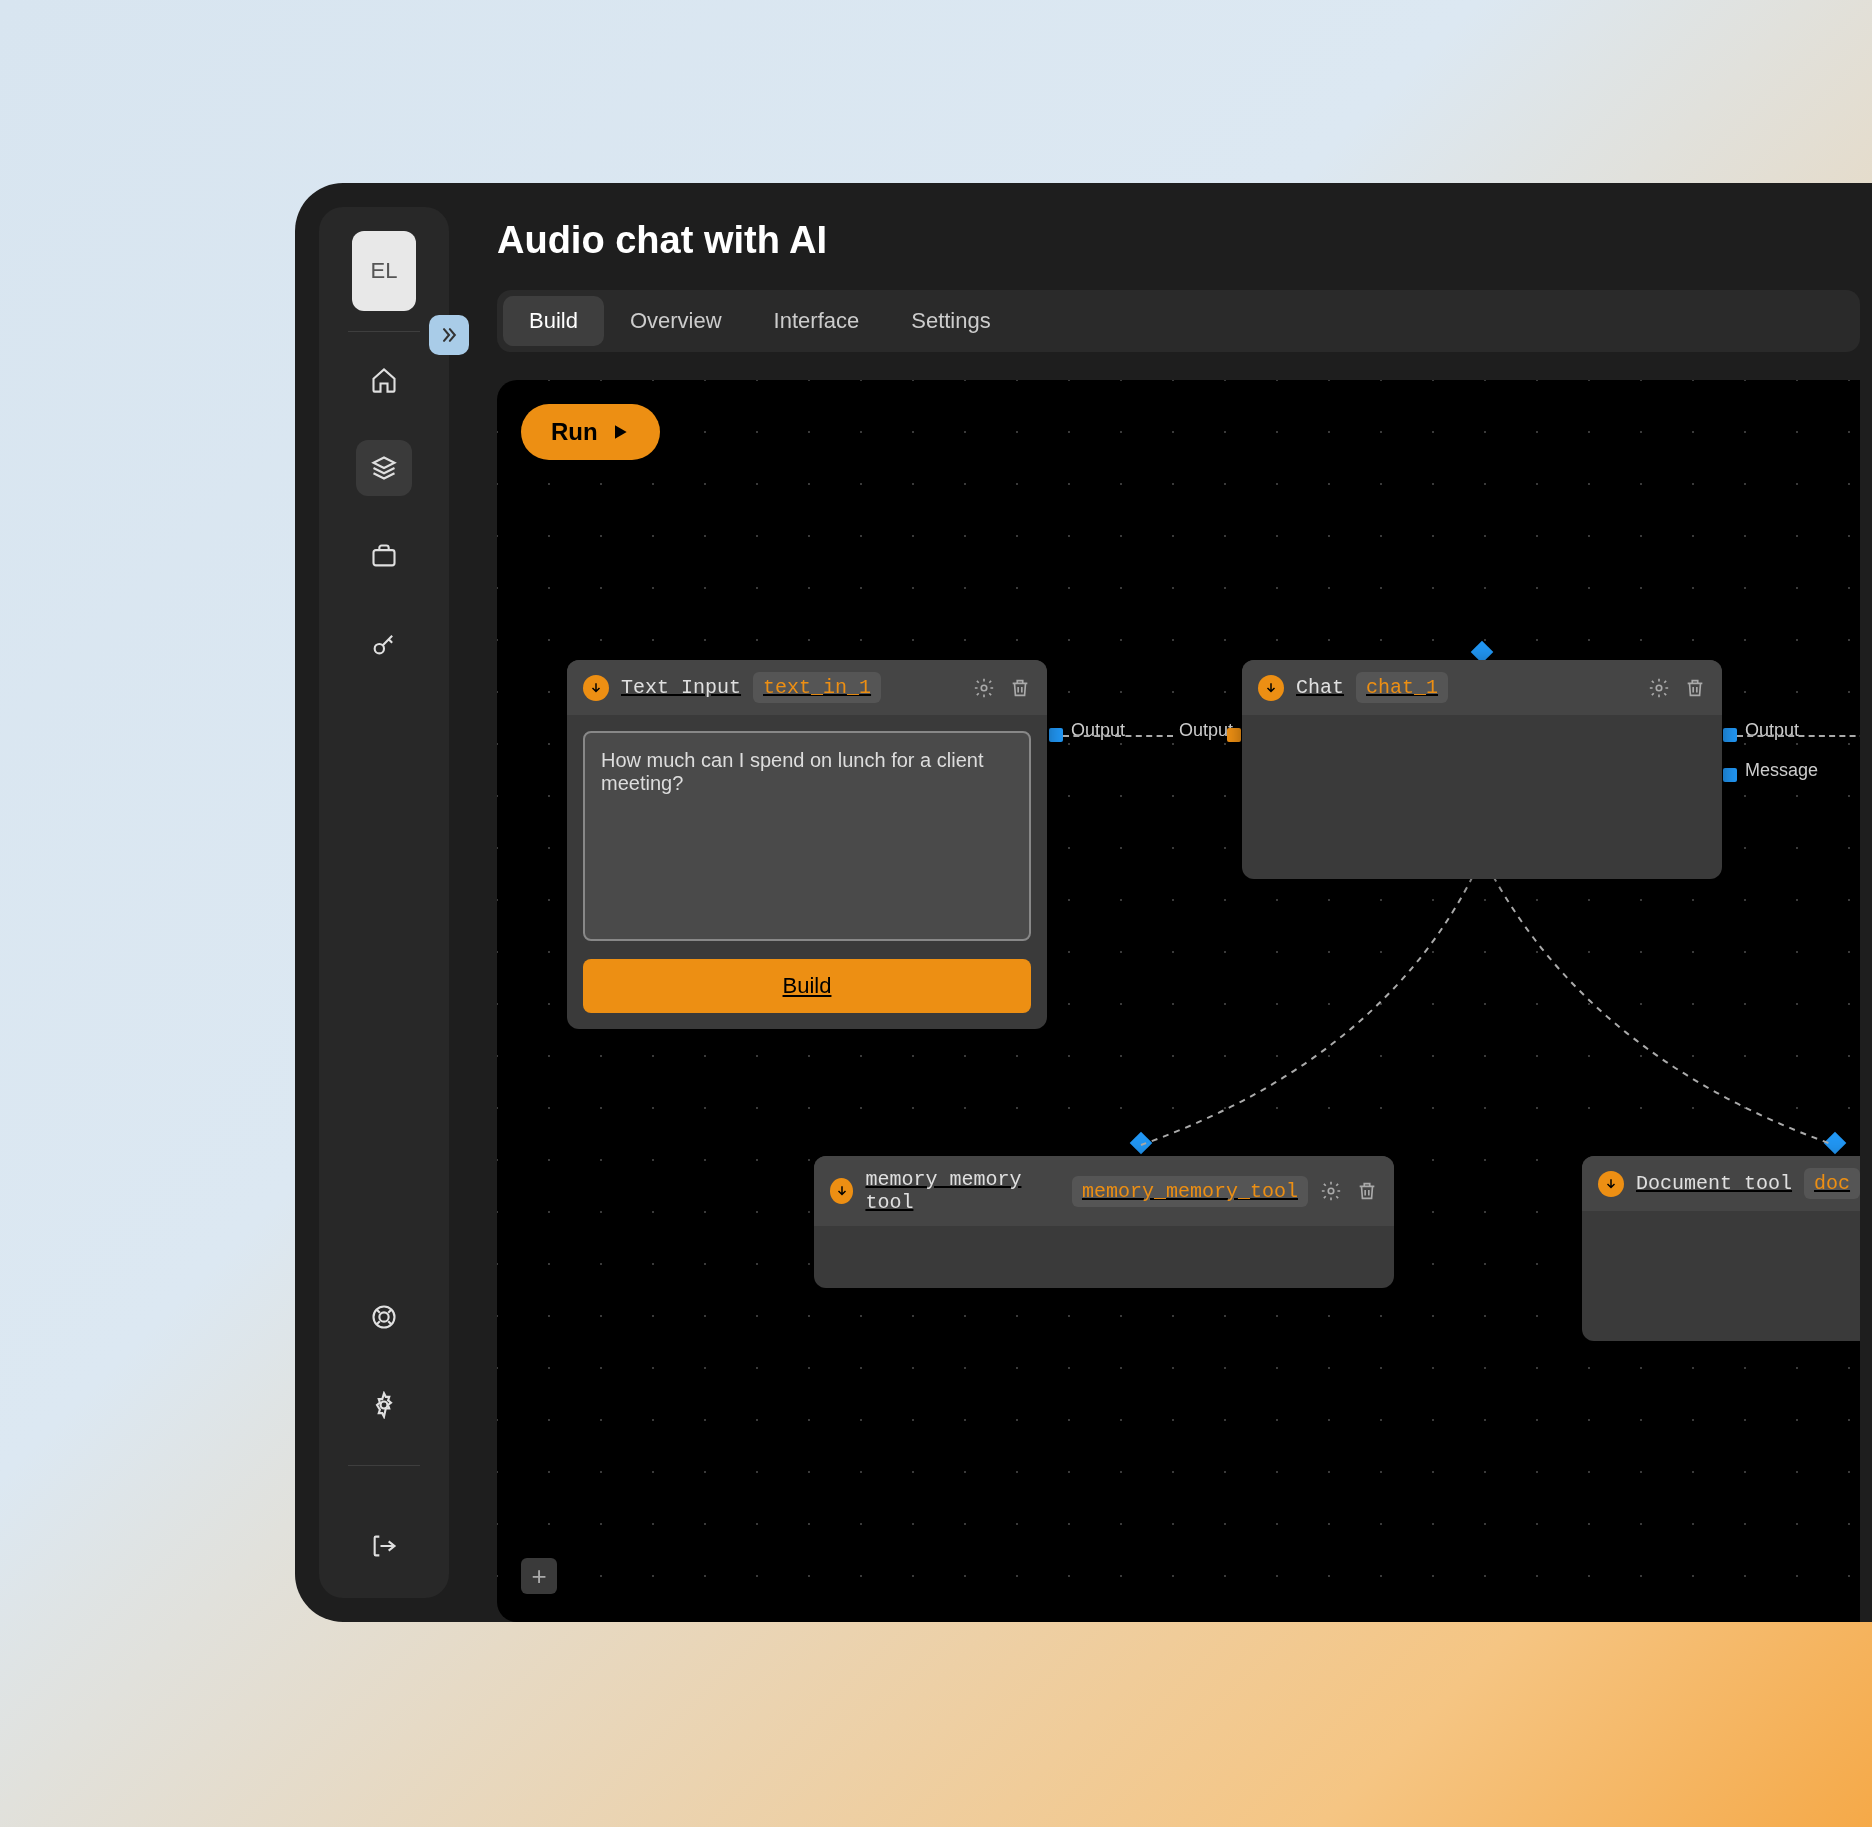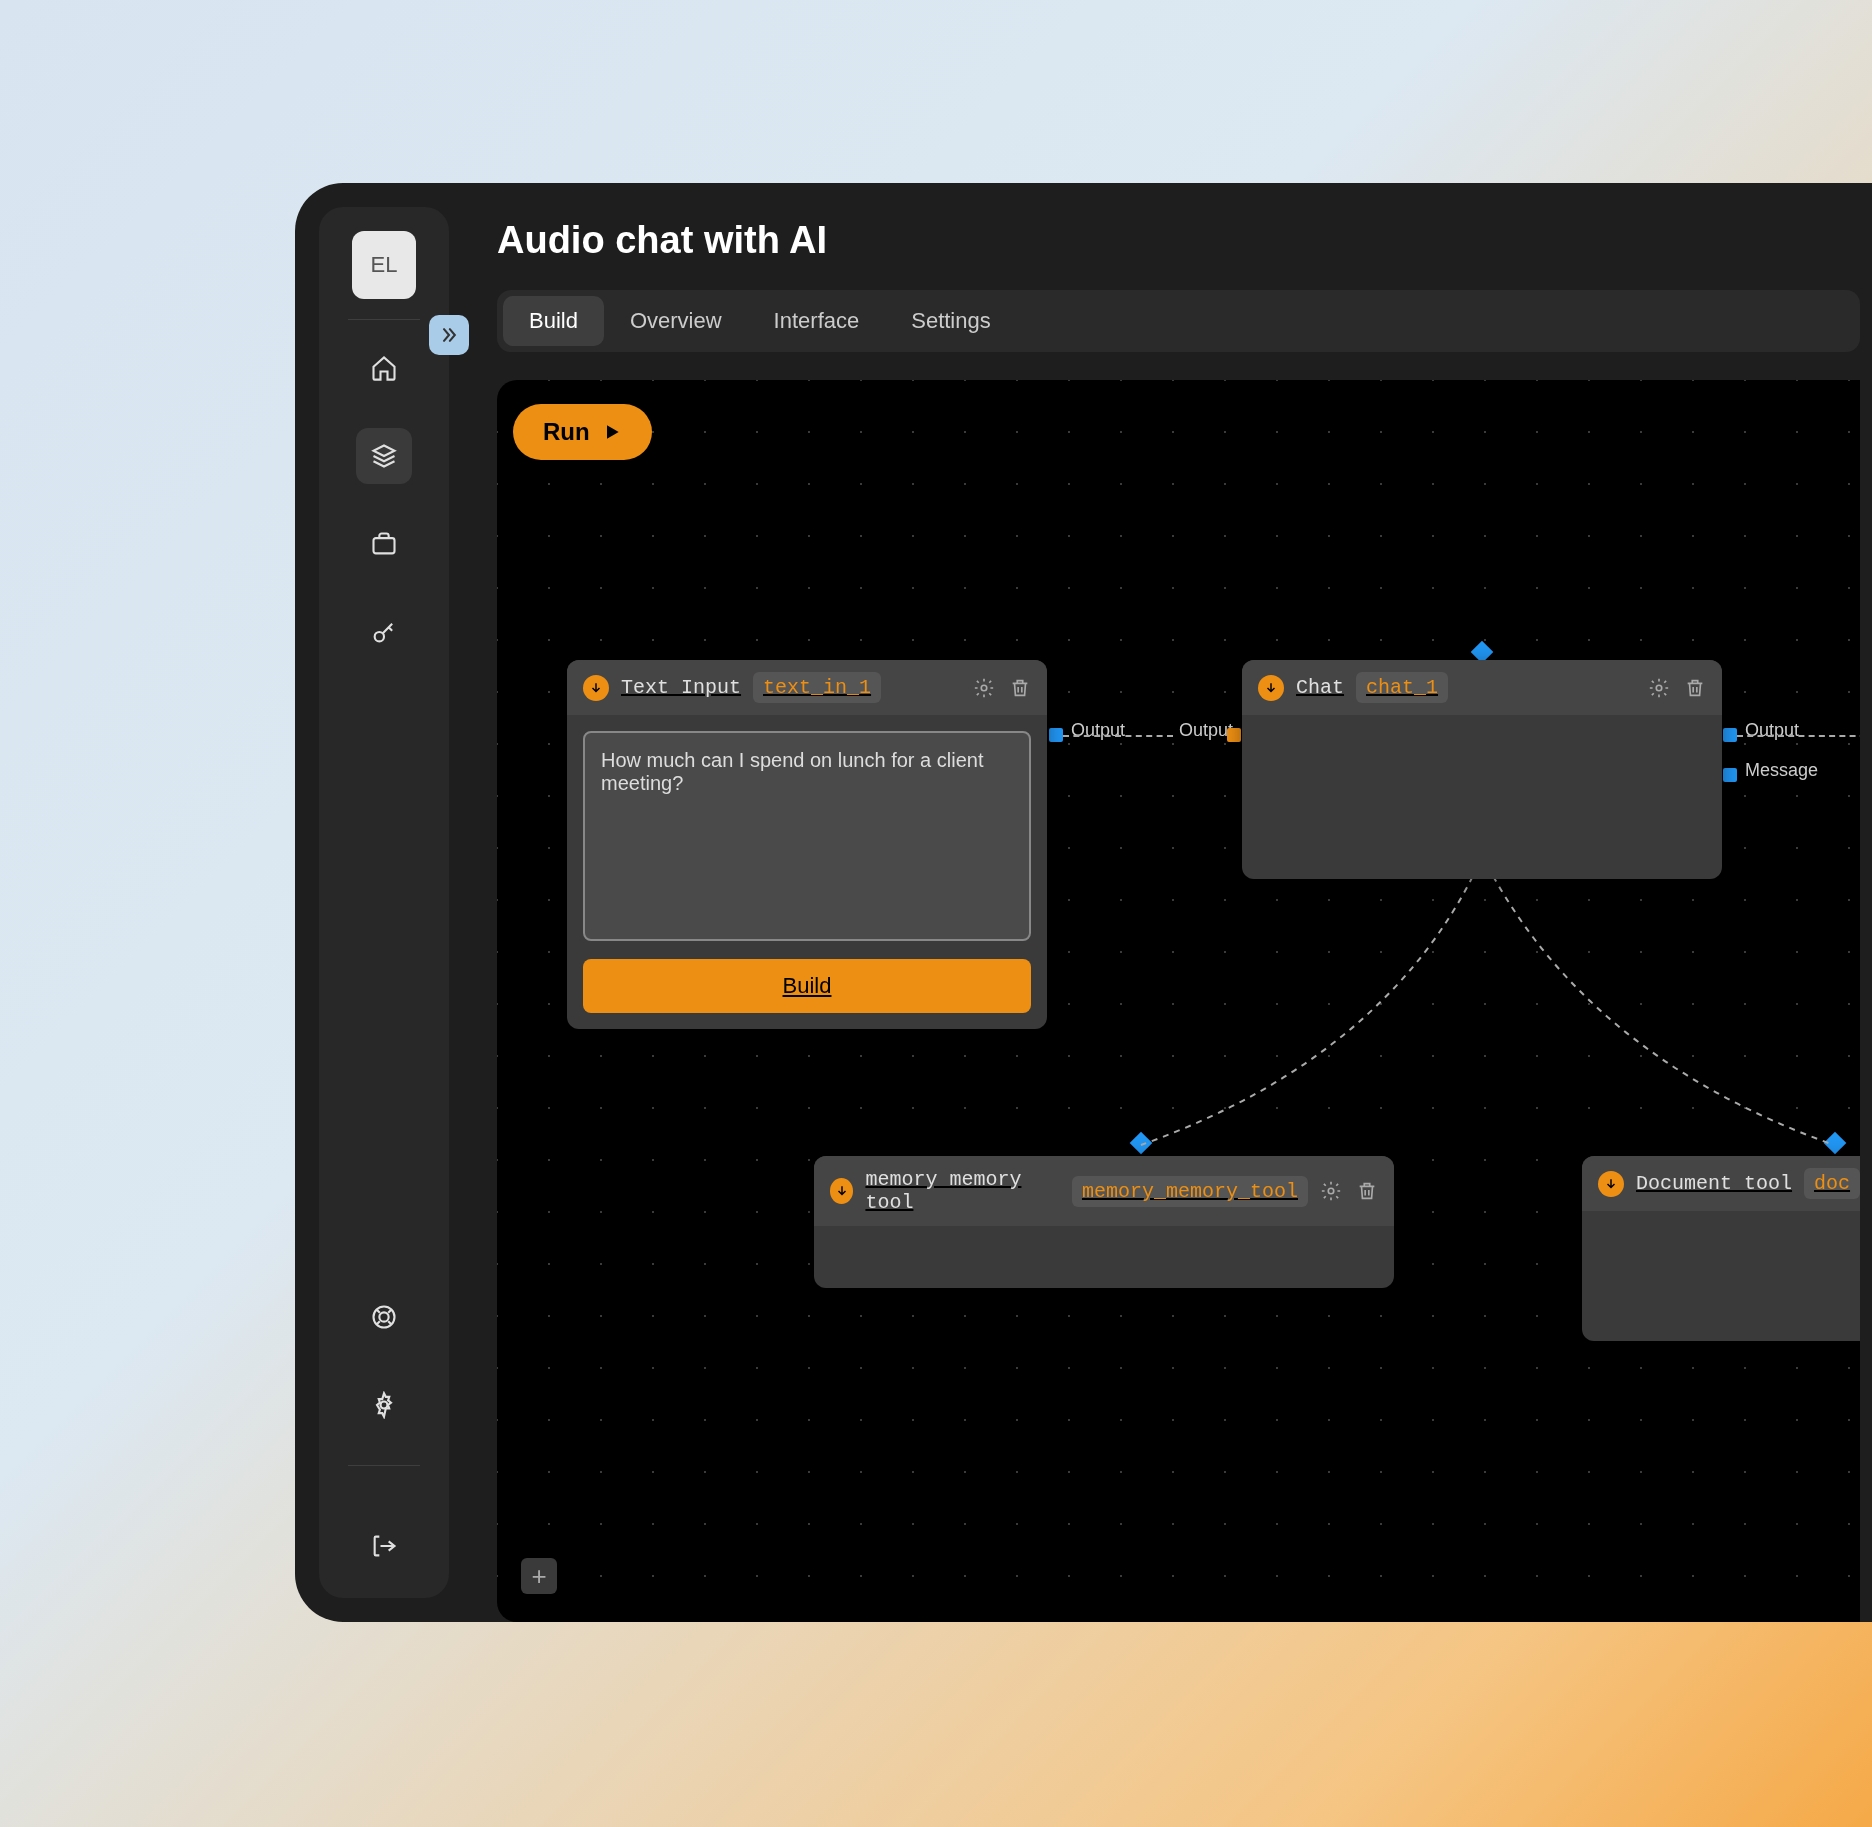--- a/index.html
+++ b/index.html
@@ -28,21 +28,21 @@
   border-radius: 24px;
   margin: 24px 0 24px 24px;
   display: flex;
   flex-direction: column;
   align-items: center;
   padding: 24px 0;
   position: relative;
 }
 .avatar {
   width: 64px;
-  height: 68px;
+  height: 80px;
   background: #e8e8e8;
   border-radius: 12px;
   display: flex;
   align-items: center;
   justify-content: center;
   color: #555;
   font-size: 22px;
   font-weight: 500;
   margin-bottom: 20px;
 }
@@ -102,21 +102,21 @@
   border-radius: 20px 0 0 20px;
   position: relative;
   overflow: hidden;
   background-image: radial-gradient(circle, #3a3a3a 1.5px, transparent 1.5px);
   background-size: 52px 52px;
   background-position: 26px 26px;
 }
 .run-btn {
   position: absolute;
   top: 24px;
-  left: 16px;
+  left: 24px;
   background: #ed8f13;
   color: #000;
   padding: 14px 30px;
   border-radius: 30px;
   font-size: 24px;
   font-weight: 600;
   display: flex;
   align-items: center;
   gap: 12px;
   cursor: pointer;

